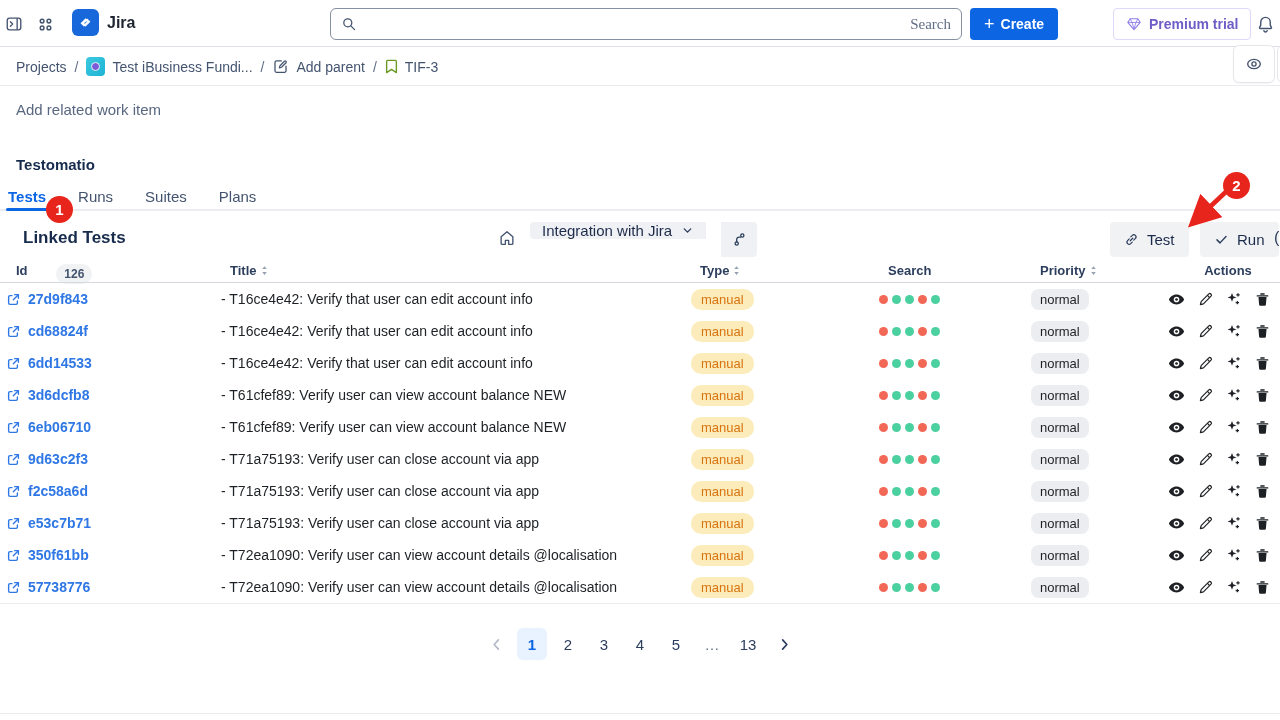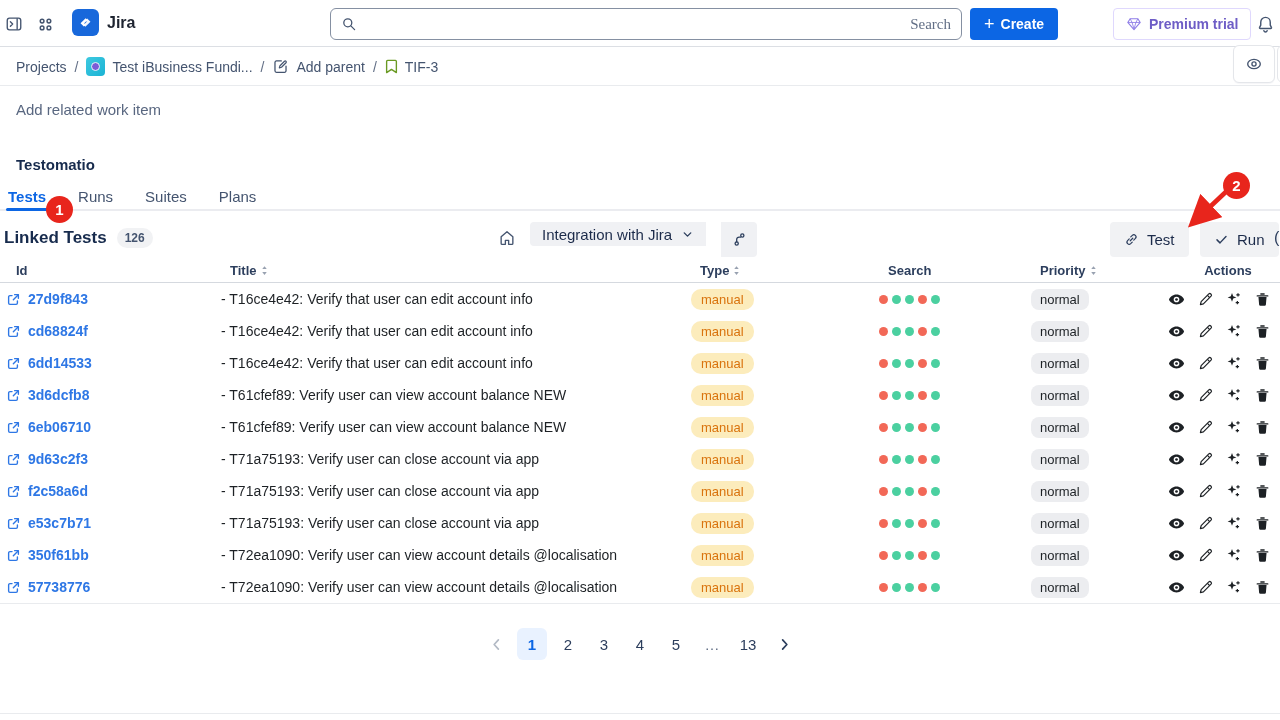--- a/index.html
+++ b/index.html
@@ -40,24 +40,24 @@
   .tab.active::after { content:""; position:absolute; left:-2px; right:-2px; bottom:-2px; height:3px; background:#0C66E4; border-radius:2px; }
 
   
   .ann-badge { position:absolute; width:27px; height:27px; border-radius:50%; background:#E8251C; color:#fff; font-size:15px; font-weight:700; display:flex; align-items:center; justify-content:center; z-index:20; }
   .ann-badge.b1 { left:46px; top:196px; }
   .ann-badge.b2 { left:1223px; top:172px; }
   .ann-arrow { position:absolute; left:1180px; top:182px; z-index:19; }
 
   
   .toolbar { position:absolute; left:0; top:221px; width:1280px; height:37px; }
-  .lt-title { position:absolute; left:4px; top:7px; font-size:17px; font-weight:600; color:#172B4D; display:flex; align-items:center; gap:10px; }
+  .lt-title { position:absolute; left:23px; top:7px; font-size:17px; font-weight:600; color:#172B4D; display:flex; align-items:center; gap:16px;flex-direction:column; }
   .count-pill { background:#F1F2F4; color:#44546F; font-size:12px; font-weight:600; border-radius:10px; padding:3px 8px; }
   .home-ico { position:absolute; left:498px; top:8px; cursor:pointer; }
-  .branch-select { position:absolute; left:530px; top:1px; height:24px; background:#F0F1F4; border-radius:4px 0 0 4px; display:flex; align-items:center; padding:0 12px; gap:9px; font-size:15px; font-weight:500; color:#1C2B4A; cursor:pointer; }
+  .branch-select { position:absolute; left:530px; top:1px; height:17px; background:#F0F1F4; border-radius:4px 0 0 4px; display:flex; align-items:center; padding:0 12px; gap:9px; font-size:15px; font-weight:500; color:#1C2B4A; cursor:pointer; }
   .branch-btn { position:absolute; left:719px; top:1px; width:38px; height:35px; background:#F0F1F4; border-radius:0 4px 4px 0; border-left:2px solid #fff; display:flex; align-items:center; justify-content:center; cursor:pointer; }
   .tool-btn { position:absolute; top:1px; height:35px; background:#F1F2F4; border:none; border-radius:4px; display:flex; align-items:center; gap:8px; padding:0 14px; font-size:15px; font-weight:500; color:#1C2B4A; cursor:pointer; font-family:"Liberation Sans", sans-serif; }
   .test-btn { left:1110px; }
   .run-btn { left:1200px; }
   .cut-frag { position:absolute; left:1274px; top:8px; font-size:16px; color:#2C3E5D; }
 
   
   .thead { position:absolute; left:0; top:258px; width:1280px; height:25px; border-bottom:1px solid #D5D9DF; display:flex; padding-left:16px; align-items:center; }
   .th { font-size:13px; font-weight:700; color:#2C3E5D; display:flex; align-items:center; gap:4px; }
   .col-id { width:214px; } .col-title { width:470px; } .col-type { width:188px; }

